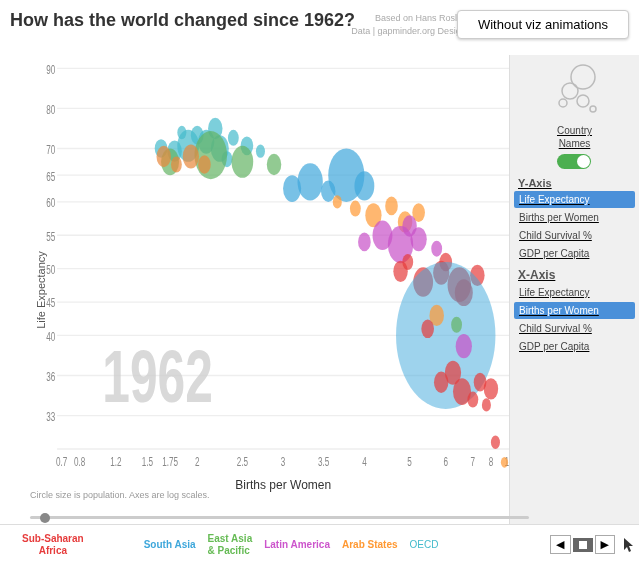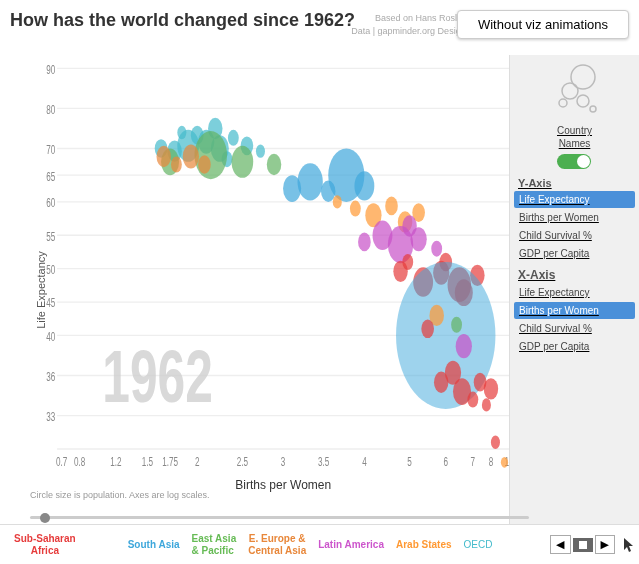--- a/index.html
+++ b/index.html
@@ -207,35 +207,32 @@
 </div>
 
 <div style="position:absolute;bottom:40px;left:30px;right:110px;height:14px;display:flex;align-items:center;">
   <div style="width:100%;height:3px;background:#ccc;border-radius:2px;position:relative;">
     <div style="width:10px;height:10px;background:#888;border-radius:50%;position:absolute;left:2%;top:-3px;cursor:pointer;"></div>
   </div>
 </div>
 
 <div style="position:absolute;bottom:0;left:0;right:0;height:40px;display:flex;align-items:center;border-top:1px solid #ddd;background:#fff;">
 
-  <div style="display:flex;flex-direction:column;align-items:center;padding:0 14px;cursor:pointer;line-height:1.2;">
+  <div style="display:flex;flex-direction:column;align-items:center;padding:0 22px;cursor:pointer;line-height:1.2;">
     <span style="font-size:10px;font-weight:bold;color:#e63c3c;text-align:center;">Sub-Saharan<br>Africa</span>
   </div>
 
   <div style="display:flex;flex-direction:column;align-items:center;padding:0 6px;cursor:pointer;">
     <span style="font-size:10px;font-weight:bold;color:#3ea7db;text-align:center;padding-left:32px;">South Asia</span>
   </div>
 
   <div style="display:flex;flex-direction:column;align-items:center;padding:0 6px;cursor:pointer;line-height:1.2;">
     <span style="font-size:10px;font-weight:bold;color:#66bb55;text-align:left;">East Asia<br>&amp; Pacific</span>
   </div>
 
-  <div style="display:flex;flex-direction:column;align-items:center;padding:0 6px;cursor:pointer;line-height:1.2;">
-    <span style="font-size:10px;font-weight:bold;color:#e8873a;text-align:center;">E. Europe &amp;<br>Central Asia</span>
-  </div>
 
   <div style="display:flex;flex-direction:column;align-items:center;padding:0 6px;cursor:pointer;">
     <span style="font-size:10px;font-weight:bold;color:#cc55cc;text-align:center;">Latin America</span>
   </div>
 
   <div style="display:flex;flex-direction:column;align-items:center;padding:0 6px;cursor:pointer;">
     <span style="font-size:10px;font-weight:bold;color:#ff9933;text-align:center;">Arab States</span>
   </div>
 
   <div style="display:flex;flex-direction:column;align-items:center;padding:0 6px;cursor:pointer;">

